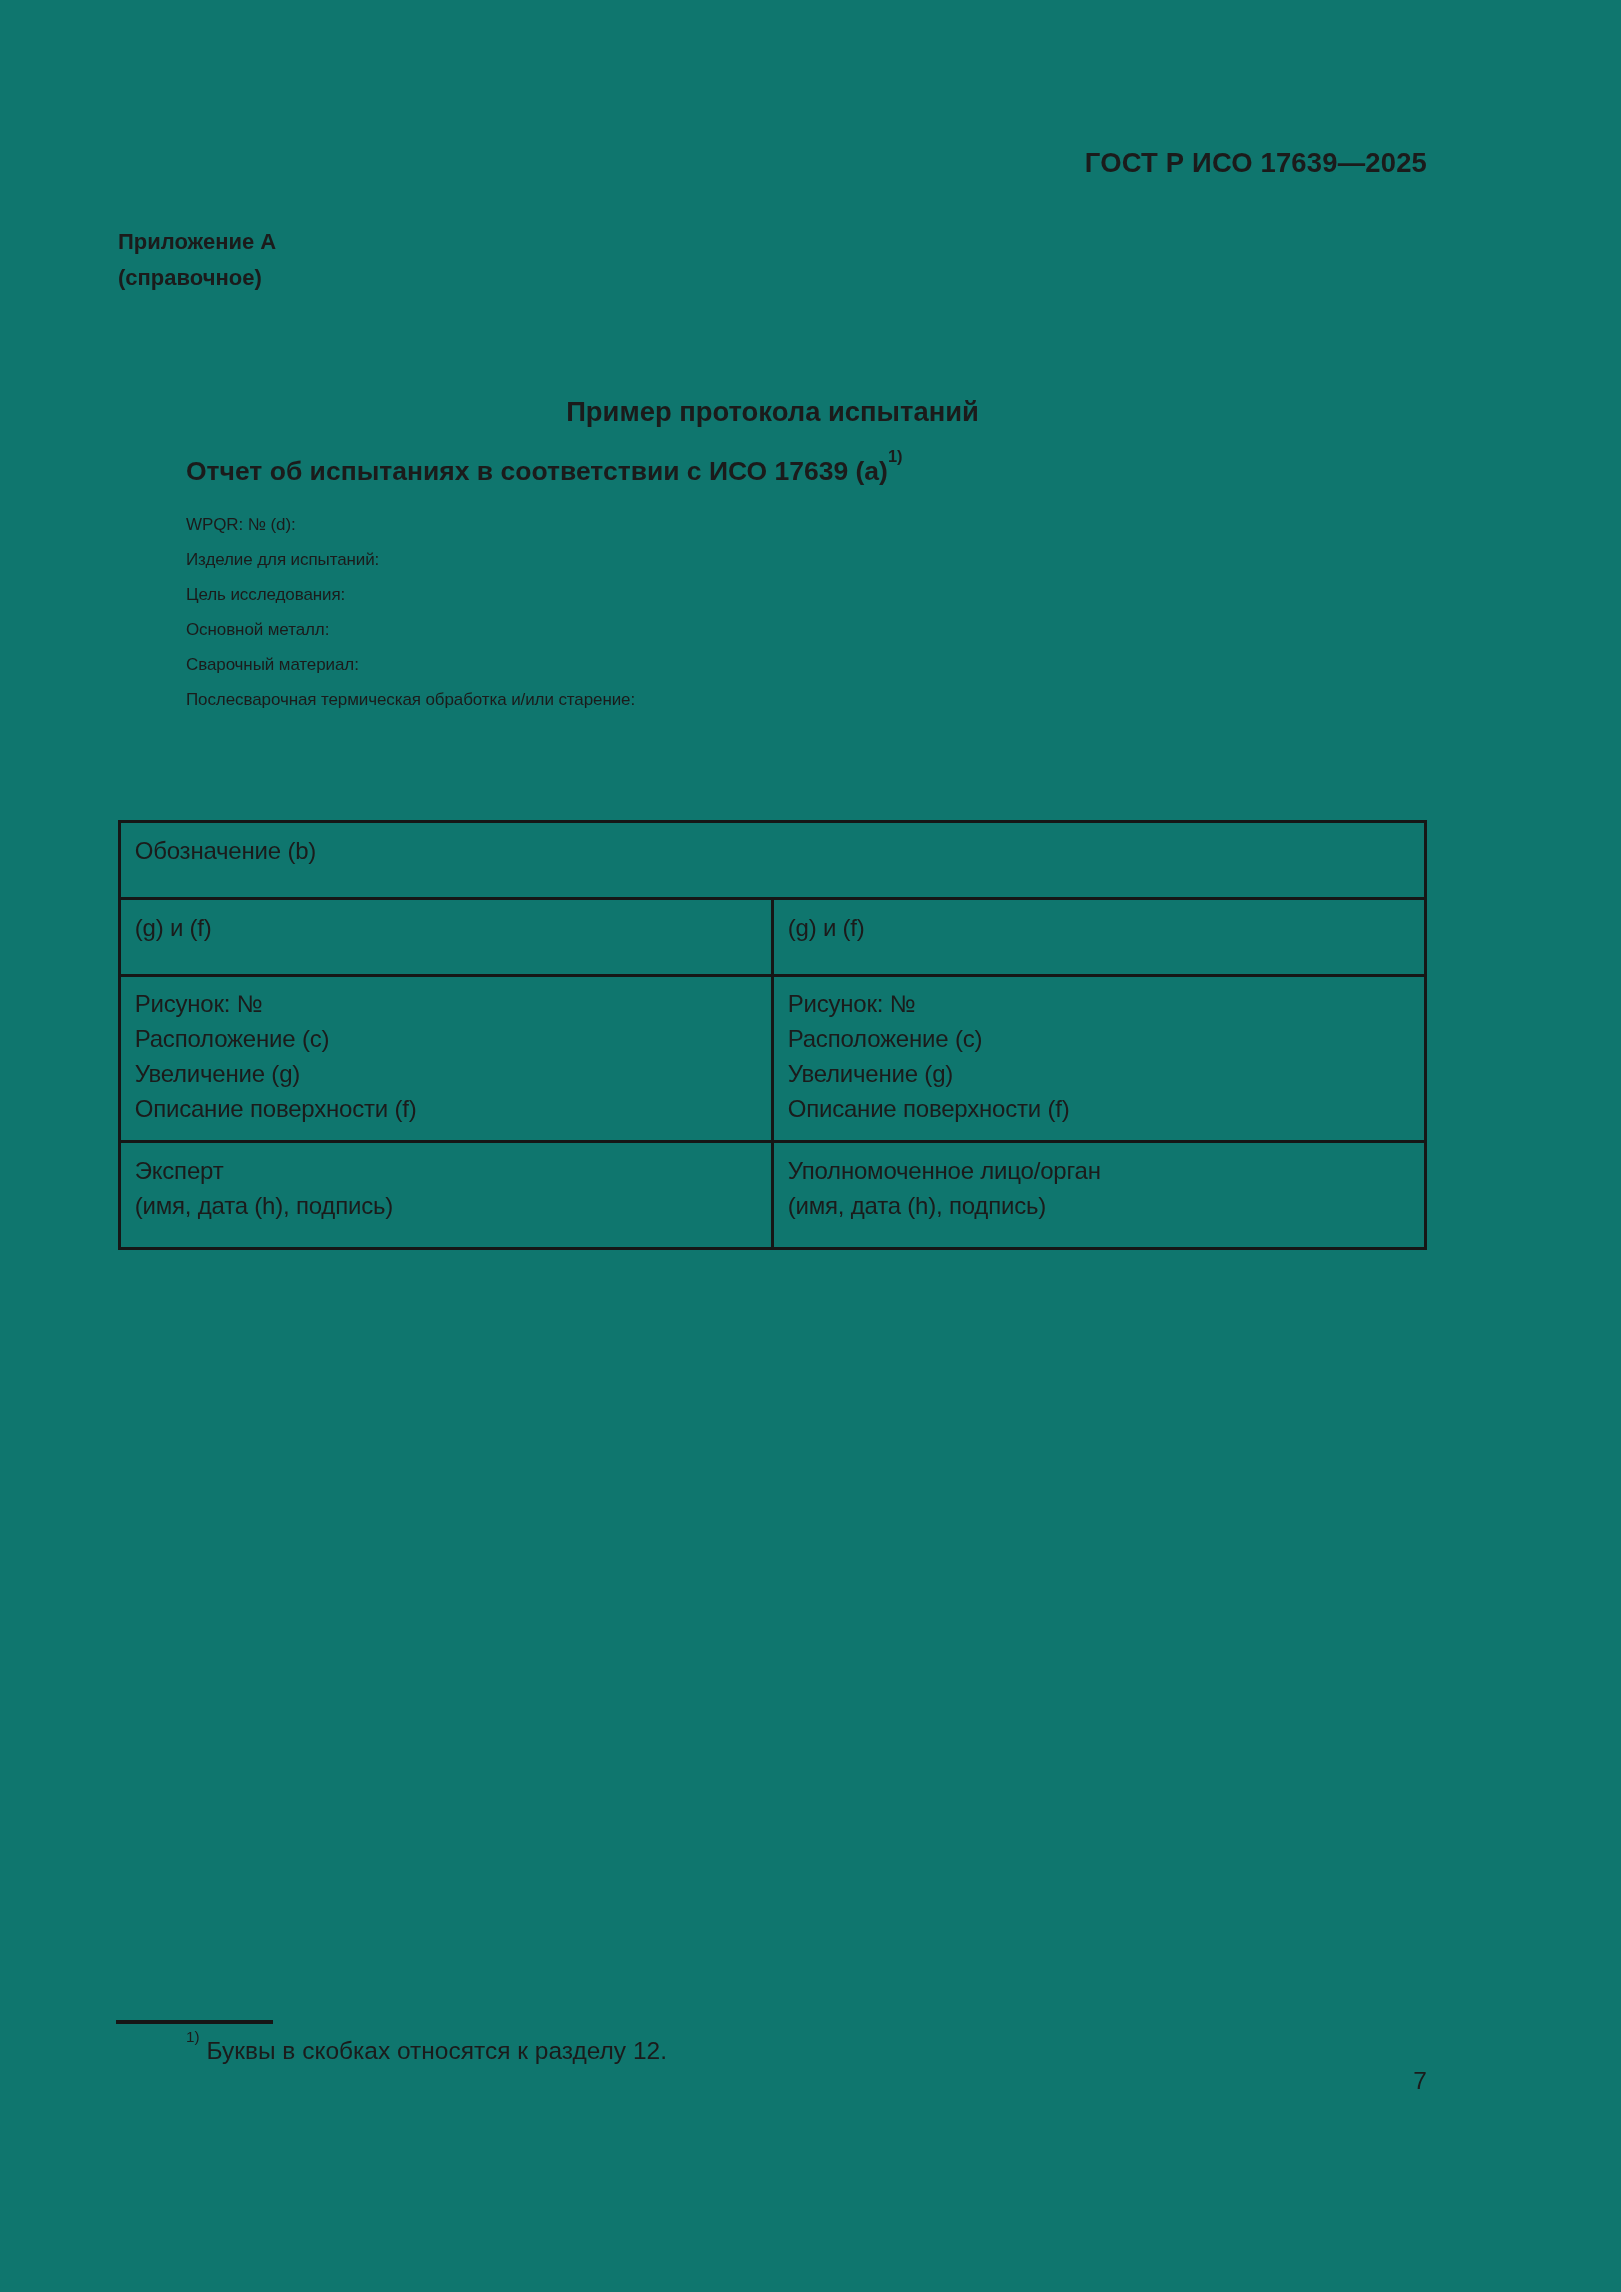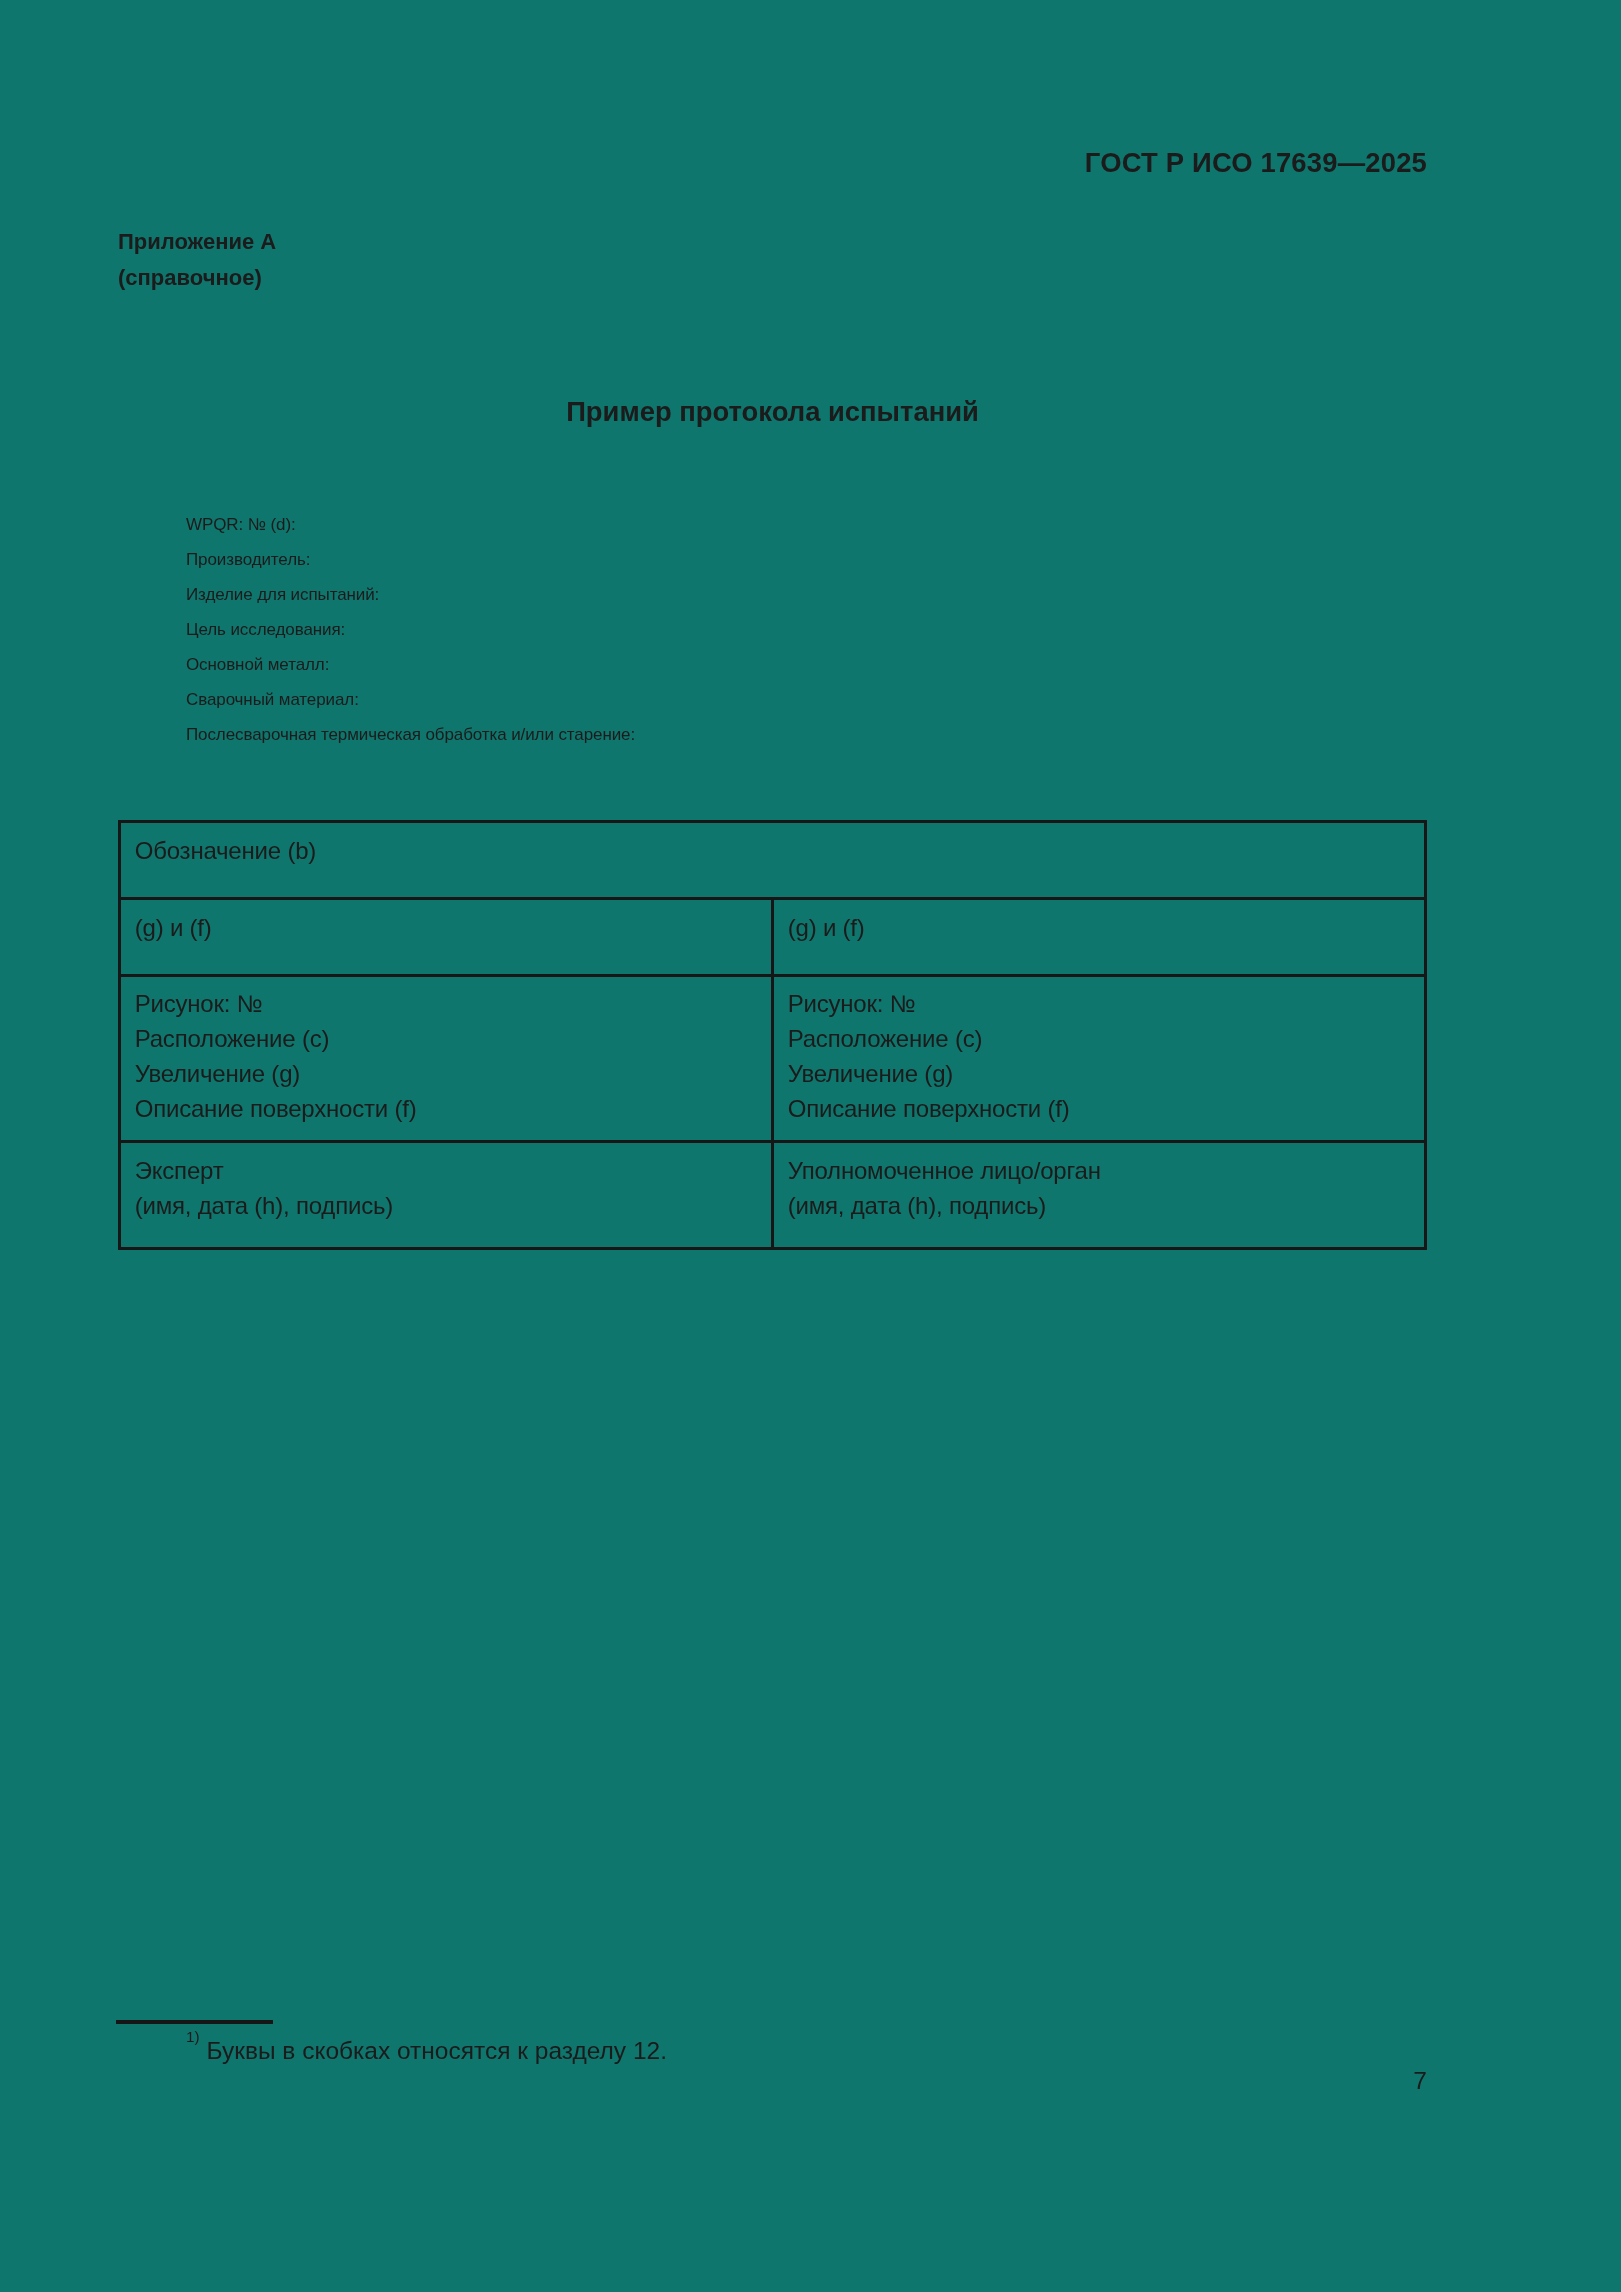--- a/index.html
+++ b/index.html
@@ -66,24 +66,24 @@
 
   <div class="running-header">ГОСТ Р ИСО 17639—2025</div>
 
   <div class="appendix">
     <div>Приложение А</div>
     <div>(справочное)</div>
   </div>
 
   <div class="section-title">Пример протокола испытаний</div>
 
+  <div class="report-heading"><span>Отчет об испытаниях в соответствии с ИСО 17639 (a)</span><sup class="fn-ref">1)</sup></div>
 
   <div class="fields">
     <div>WPQR: № (d):</div>
-    <div>Производитель:</div>
     <div>Изделие для испытаний:</div>
     <div>Цель исследования:</div>
     <div>Основной металл:</div>
     <div>Сварочный материал:</div>
     <div>Послесварочная термическая обработка и/или старение:</div>
   </div>
 
   <table class="doc-table">
     <colgroup>
         <col style="width:50%">

